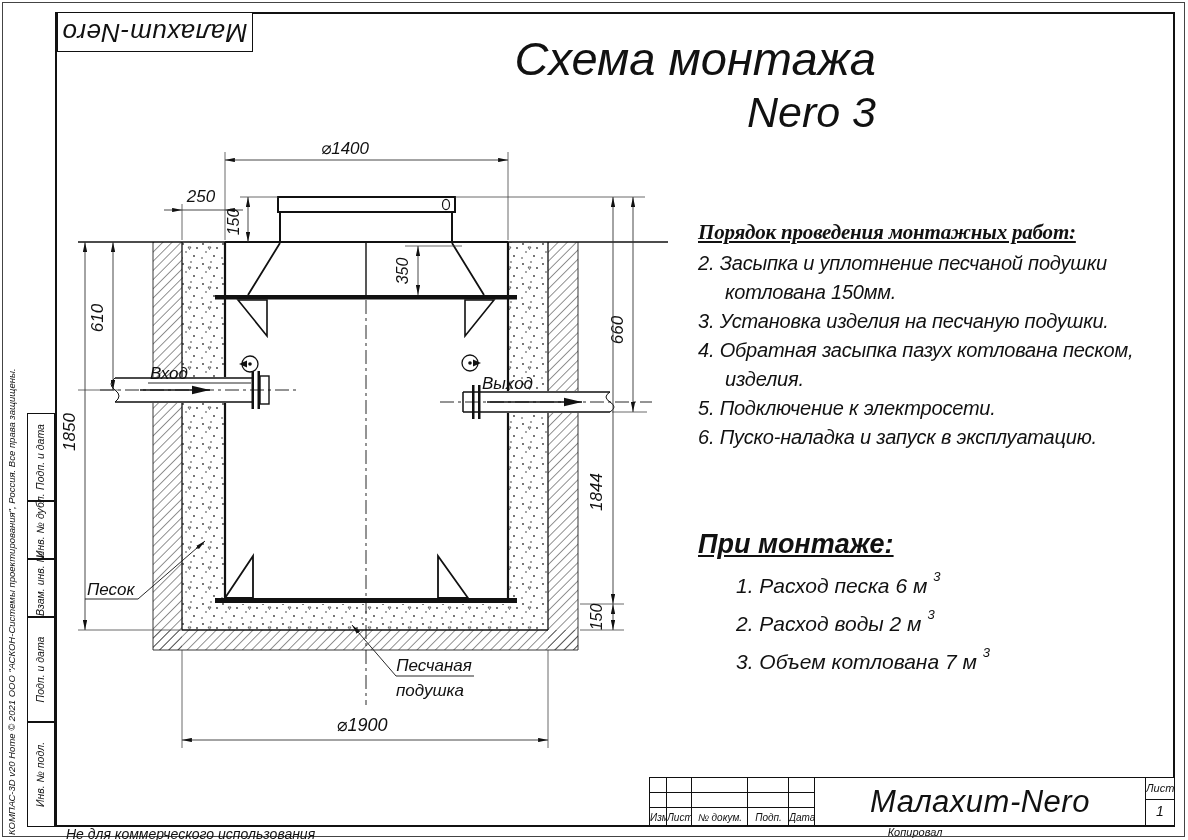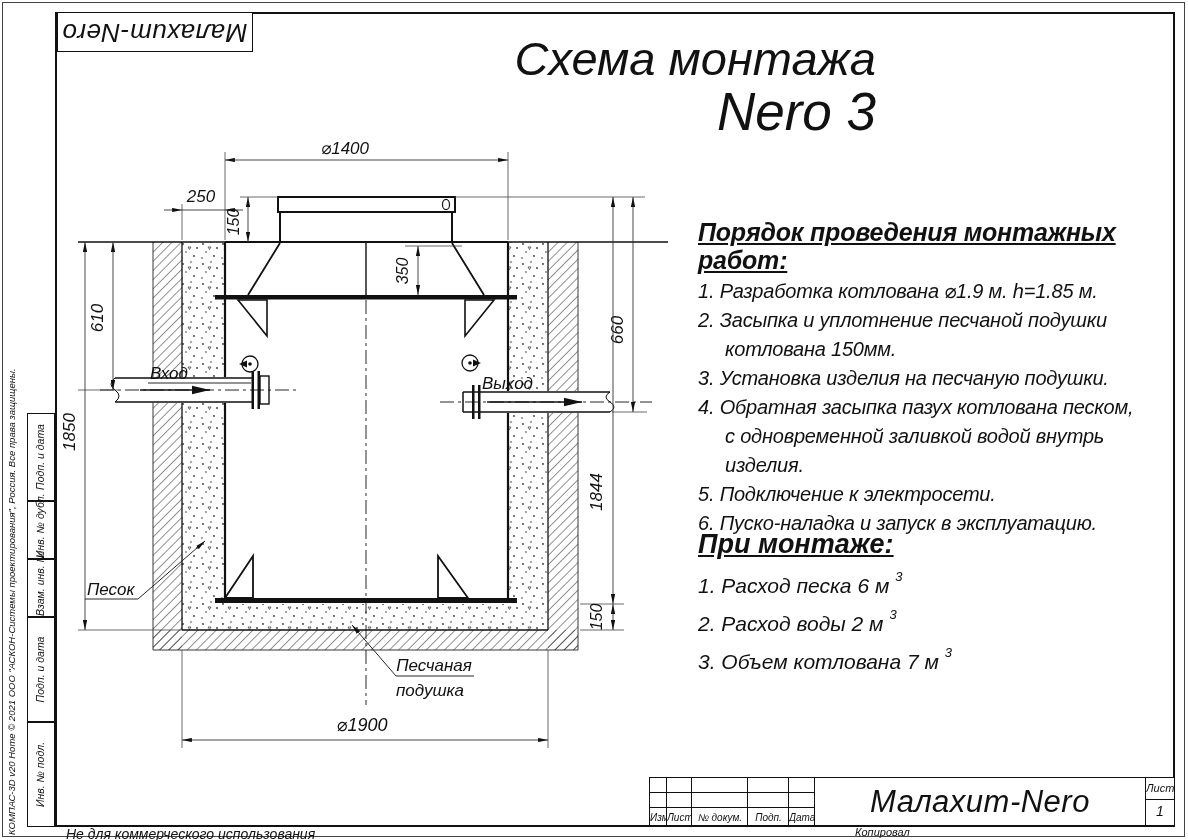--- a/index.html
+++ b/index.html
@@ -12,41 +12,41 @@
   
   .outer-border{left:2px;top:2px;width:1183px;height:835px;border:1px solid #444;box-sizing:border-box;}
   .frame{left:55px;top:12px;width:1120px;height:815px;border:2px solid #111;box-sizing:border-box;}
   
   .logo-box{left:57px;top:12px;width:196px;height:40px;border:1.6px solid #111;box-sizing:border-box;
     display:flex;align-items:center;justify-content:center;background:#fff;}
   .logo-box span{transform:rotate(180deg);font-style:italic;font-size:26px;letter-spacing:.5px;white-space:nowrap;}
   
   .main-title{left:316px;top:30px;width:560px;text-align:right;font-style:italic;}
   .main-title .t1{font-size:47px;line-height:58px;}
-  .main-title .t2{font-size:53px;line-height:48px;font-style:italic;}
+  .main-title .t2{font-size:43px;line-height:48px;font-style:italic;}
   
   .instr{left:698px;top:218px;width:482px;font-style:italic;}
-  .instr .head{font-size:25px;font-weight:bold;text-decoration:underline;line-height:28px;letter-spacing:-.2px;}
+  .instr .head{font-size:21px;font-weight:bold;text-decoration:underline;line-height:28px;letter-spacing:-.2px;font-family:Liberation Serif, serif;}
   .instr-lines{margin-top:3px;}
   .instr-line{font-size:20px;line-height:29px;letter-spacing:-.2px;white-space:nowrap;}
   .instr-line.indent{padding-left:27px;}
   .mont{left:698px;top:530px;width:482px;font-style:italic;}
   .mont .head{font-size:27px;font-weight:bold;text-decoration:underline;line-height:28px;}
   .mont-items{margin-top:4px;}
-  .mont-item{font-size:21px;height:38px;line-height:38px;white-space:nowrap;}
+  .mont-item{font-size:21px;height:38px;line-height:38px;white-space:nowrap;margin-left:38px;}
   .mont-item sup{font-size:13px;position:relative;top:-4px;margin-left:6px;font-style:italic;}
   
   .vcell{left:27px;width:28px;border:1.2px solid #111;box-sizing:border-box;background:#fff;}
   .vlabel{position:absolute;top:0;left:0;height:25px;line-height:25px;transform-origin:0 0;
     transform:rotate(-90deg) translateX(-100%);text-align:center;font-style:italic;font-size:10.5px;white-space:nowrap;}
   .compas{left:4px;top:383px;width:16px;height:452px;}
   .compas .vlabel{height:16px;line-height:16px;font-size:9.5px;width:452px;}
   
   .noncom{left:66px;top:826px;font-style:italic;font-size:14px;}
-  .copied{left:855px;top:826px;width:120px;font-style:italic;font-size:11px;}
+  .copied{left:855px;top:826px;width:120px;text-align:center;font-style:italic;font-size:11px;}
   .format{left:1056px;top:870px;width:110px;display:flex;gap:18px;font-style:italic;font-size:11px;font-family:Liberation Serif, serif;}
   
   .tb{left:649px;top:777px;width:526px;height:49px;border:1.8px solid #111;box-sizing:border-box;background:#fff;}
   .tb .col{position:absolute;top:0;height:100%;border-right:1px solid #111;box-sizing:border-box;}
   .tb .hline{position:absolute;left:0;width:165px;height:1px;background:#111;}
   .tb-labels{position:absolute;left:0;bottom:0;width:165px;height:15px;display:flex;font-style:italic;font-size:10px;}
   .tb-labels span{display:block;text-align:center;line-height:15px;white-space:nowrap;overflow:hidden;}
   .tb-product{position:absolute;left:165px;top:0;width:330px;height:100%;display:flex;align-items:center;justify-content:center;
     font-style:italic;font-size:31px;letter-spacing:.5px;}
   .tb-sheet{position:absolute;left:495px;top:0;right:0;height:100%;}
@@ -195,26 +195,24 @@
     <path d="M396,676 H474" stroke="#111" stroke-width="0.9"></path>
     <line x1="396" y1="676" x2="352" y2="625" stroke="#111" stroke-width="0.9" marker-end="url(#arr)"></line>
     <text x="434" y="671" text-anchor="middle" font-size="17" fill="#111">Песчаная</text>
     <text x="430" y="696" text-anchor="middle" font-size="17" fill="#111">подушка</text>
   </g>
 </svg>
 
 <div class="abs instr">
   <div class="head">Порядок проведения монтажных работ:</div>
   <div class="instr-lines">
-    <div class="instr-line">1. Разработка котлована ⌀1.9 м. h=1.85 м.</div>
     <div class="instr-line">2. Засыпка и уплотнение песчаной подушки</div>
     <div class="instr-line indent">котлована 150мм.</div>
     <div class="instr-line">3. Установка изделия на песчаную подушки.</div>
     <div class="instr-line">4. Обратная засыпка пазух котлована песком,</div>
-    <div class="instr-line indent">с одновременной заливкой водой внутрь</div>
     <div class="instr-line indent">изделия.</div>
     <div class="instr-line">5. Подключение к электросети.</div>
     <div class="instr-line">6. Пуско-наладка и запуск в эксплуатацию.</div>
   </div>
 </div>
 
 <div class="abs mont">
   <div class="head">При монтаже:</div>
   <div class="mont-items">
     <div class="mont-item"><span>1. Расход песка 6 м</span><sup>3</sup></div>

